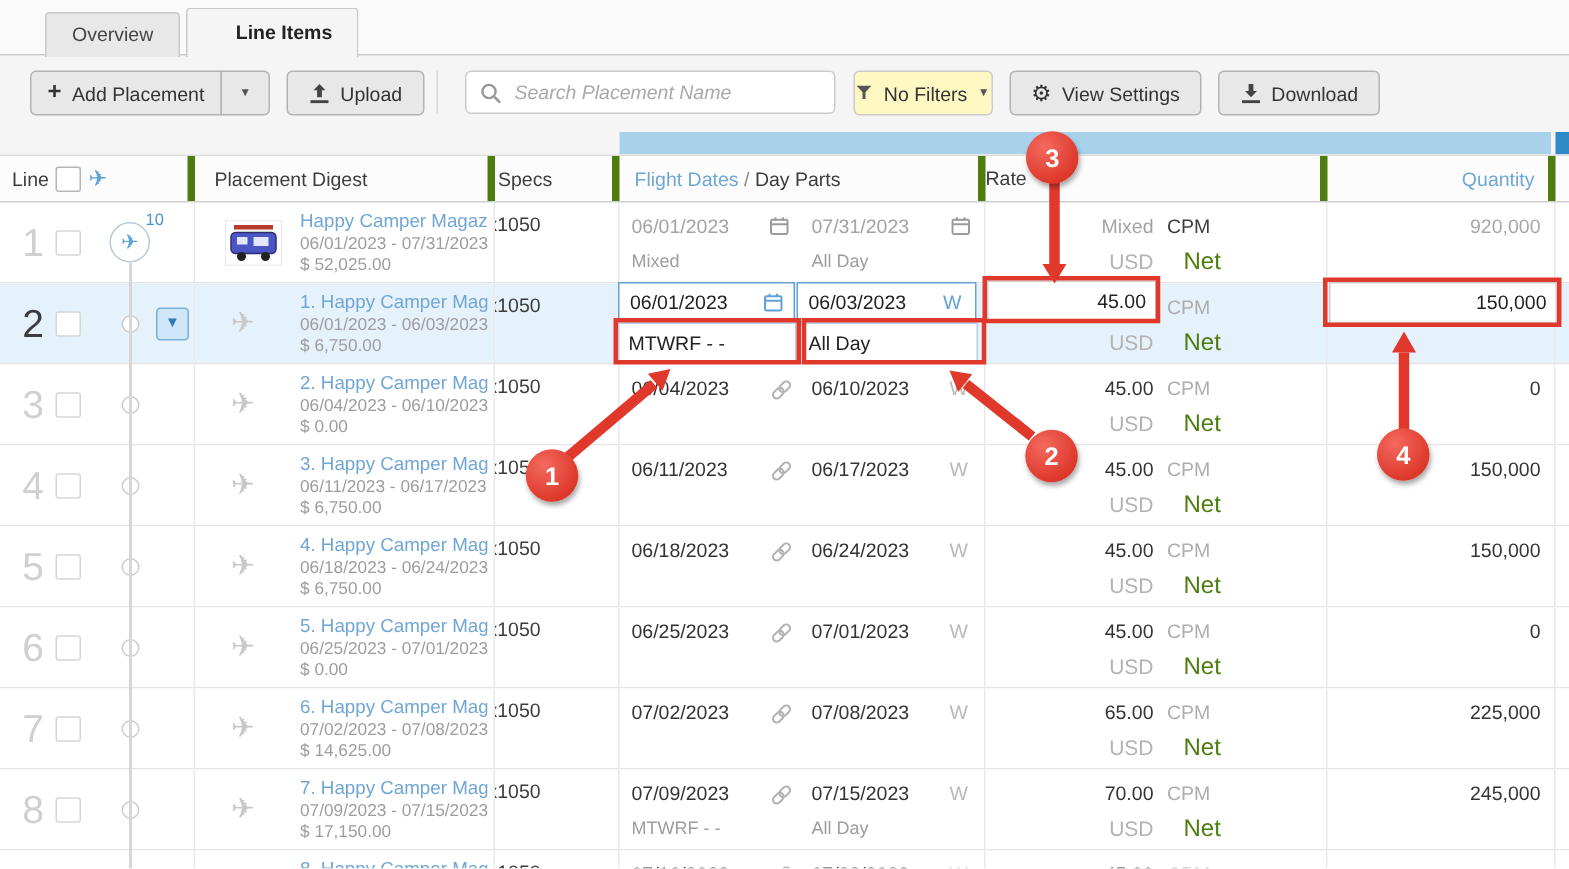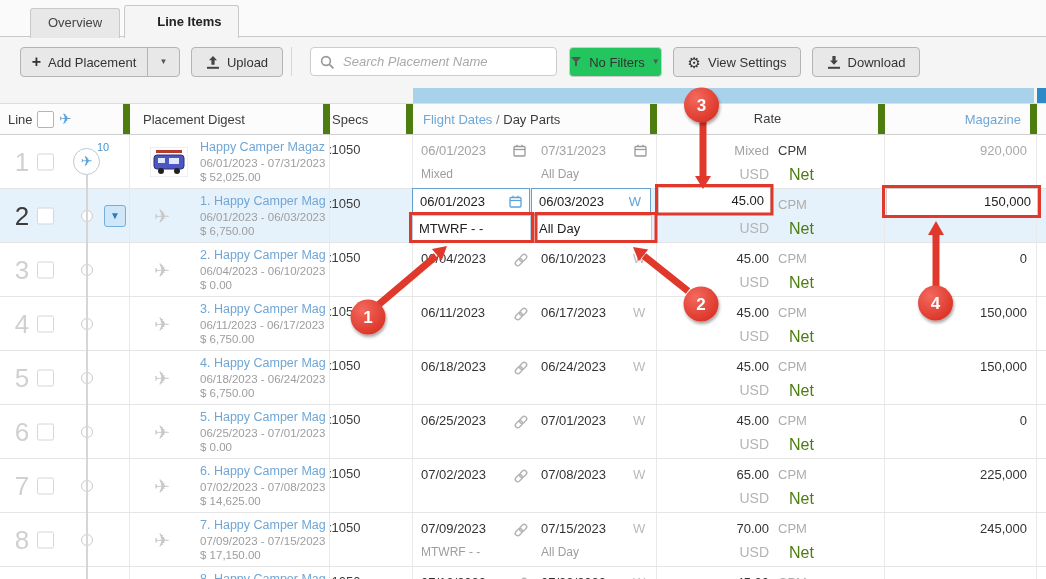--- a/index.html
+++ b/index.html
@@ -23,36 +23,36 @@
   #btn-add { left:20px; width:128px; border-radius:4px 0 0 4px; }
   #btn-add-caret { left:147px; width:33px; border-radius:0 4px 4px 0; }
   #btn-upload { left:191px; width:92px; }
   .vsep { position:absolute; left:291px; top:10px; width:1px; height:29px; background:#d8d8d8; }
   .searchbox { position:absolute; left:310px; top:10px; width:247px; height:29px; background:#fff;
                border:1px solid #ccc; border-radius:4px; }
   .searchbox input { position:absolute; left:32px; top:1px; width:208px; height:25px; border:0; outline:0;
                      background:transparent; font-family:inherit; font-size:13px; font-style:italic; color:#555; }
   .searchbox input::placeholder { color:#a9a9a9; font-style:italic; }
   .searchbox .sic { position:absolute; left:9px; top:7px; }
-  #btn-nofilters { left:569px; width:93px; background:#22c55e; border-color:#ccc; }
+  #btn-nofilters { left:569px; width:93px; background:#fef9c3; border-color:#ccc; }
   #btn-viewsettings { left:673px; width:128px; }
   #btn-download { left:812px; width:108px;align-items:center; }
   .plus { font-size:16px; font-weight:bold; line-height:1; }
   .caret { font-size:8px; color:#555; line-height:1; }
   .gear { font-size:15px; line-height:1; color:#333; }
 
   
   .band-light { position:absolute; left:413px; top:88px; width:621px; height:15px; background:#a8d1ea; z-index:1; }
   .band-dark  { position:absolute; left:1037px; top:88px; width:9px;  height:15px; background:#2e8ac6; z-index:1; }
 
   
   .grid { display:grid; grid-template-columns:130px 200px 83px 244px 228px 152px 9px; width:1046px; }
   .thead { position:absolute; left:0; top:103px; height:32px; background:#fcfcfc;
            border-top:1px solid #dddddd; border-bottom:1px solid #cfcfcf; z-index:2; }
-  .th { position:relative; border-right:7px solid #4d7c0f; color:#3c3c3c; }
+  .th { position:relative; border-right:5px solid #4d7c0f; color:#3c3c3c; }
   .th .t { position:absolute; top:8px; white-space:nowrap; }
   .h-cb { position:absolute; left:37px; top:7px; width:17px; height:17px; background:#fff; border:1px solid #b5b5b5; border-radius:2px; }
   .h-plane { position:absolute; left:59px; top:6px; color:#5fa2d8; font-size:15px; }
   .blue-t { color:#6fa7d6; } .sep-t { color:#888; }
 
   .tbody { position:absolute; left:0; top:135px; z-index:1; }
   .row { height:54px; border-bottom:1px solid #e5e5e5; background:#fff; }
   .row.r2 { background:#e6f2fb; }
   .cell { position:relative; border-right:1px solid #e9e9e9; overflow:visible; }
   .c-specs { overflow:hidden; }
@@ -190,23 +190,23 @@
     <div class="th">
         <span class="t" style="left:2px">Specs</span>
       </div>
     <div class="th">
       <span class="t" style="left:10px">
         <span class="blue-t">Flight Dates</span>
         <span class="sep-t">/</span>
         <span>Day Parts</span>
       </span>
     </div>
-    <div class="th" style="text-align:center;line-height:30px"><span>Rate</span></div>
+    <div class="th" style="text-align:left;line-height:30px"><span>Rate</span></div>
     <div class="th">
-        <span class="t blue-t" style="right:9px">Magazine</span>
+        <span class="t blue-t" style="right:9px">Quantity</span>
       </div>
     <div class="th" style="border-right:none"></div>
   </div>
 
   <div class="tbody">
 
     <div class="row grid">
       <div class="cell c-line">
         <span class="linenum">1</span>
         <span class="cb"></span>

